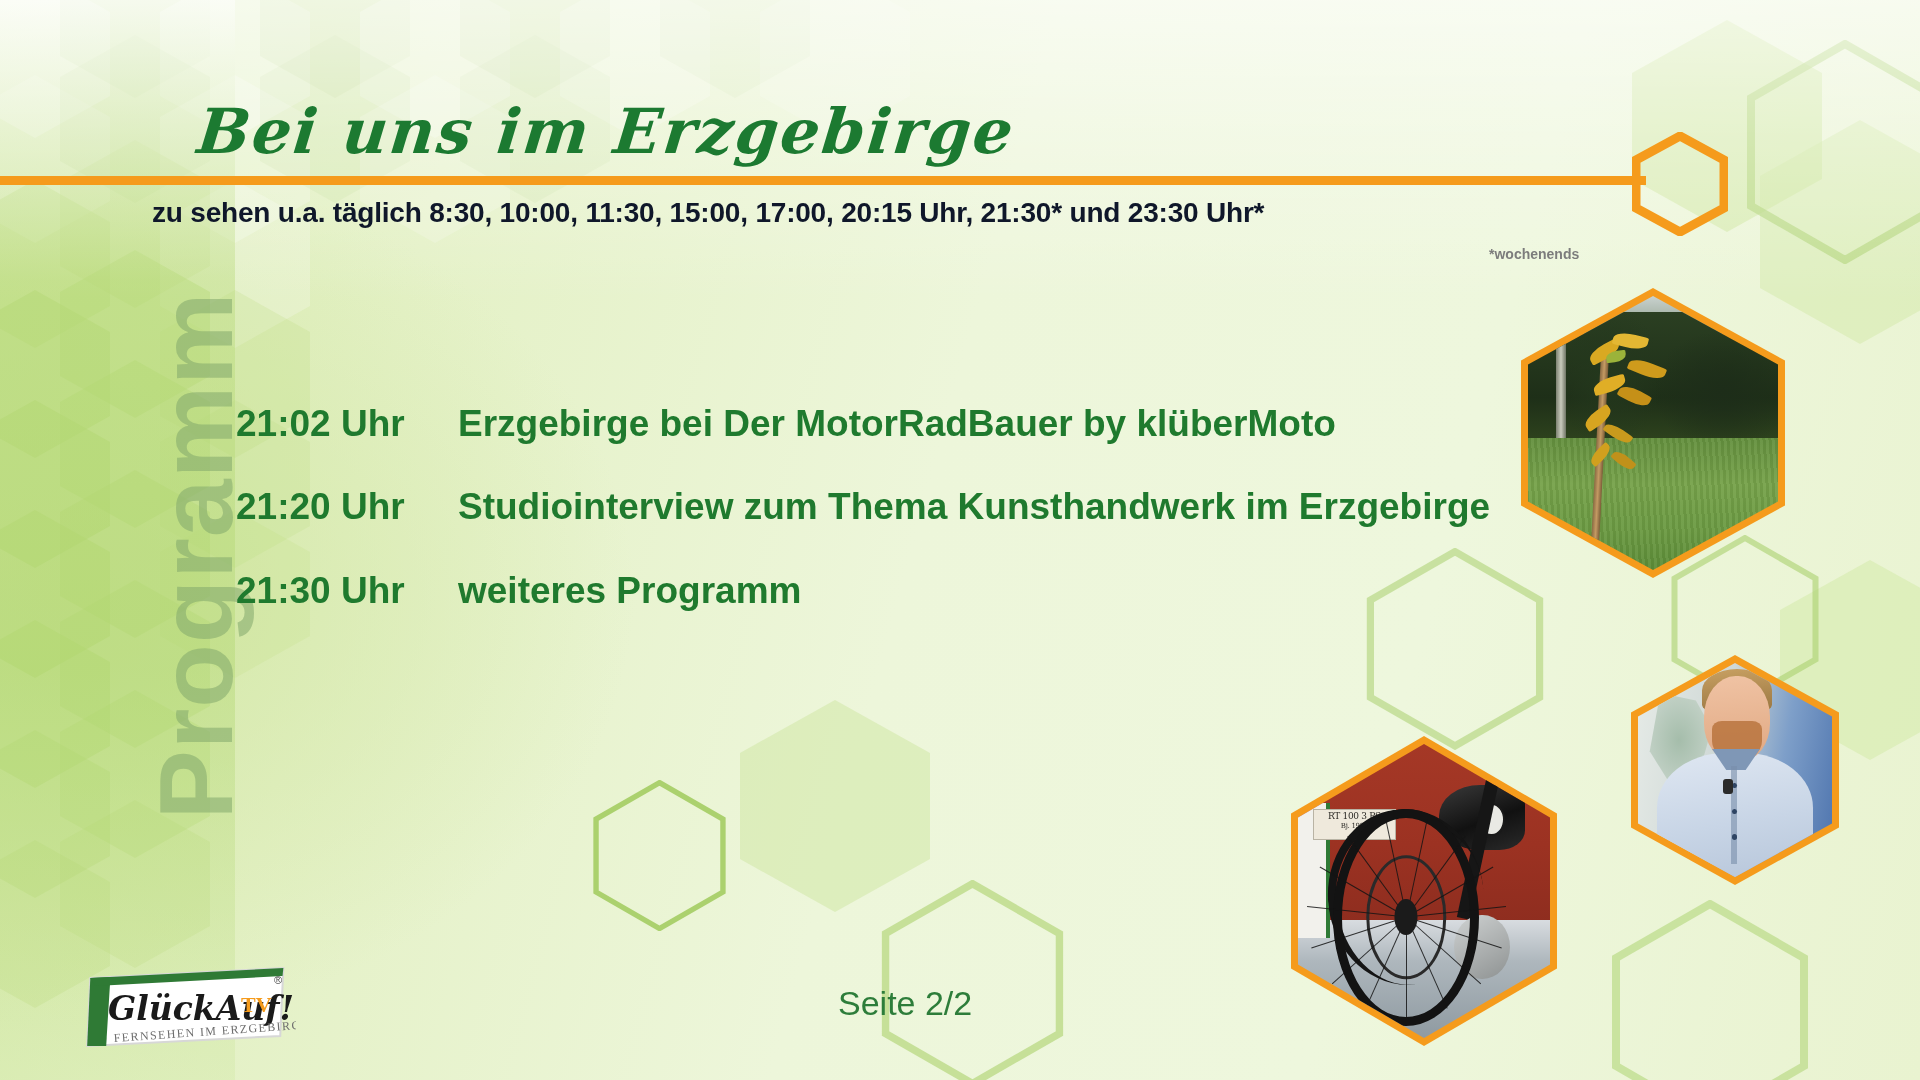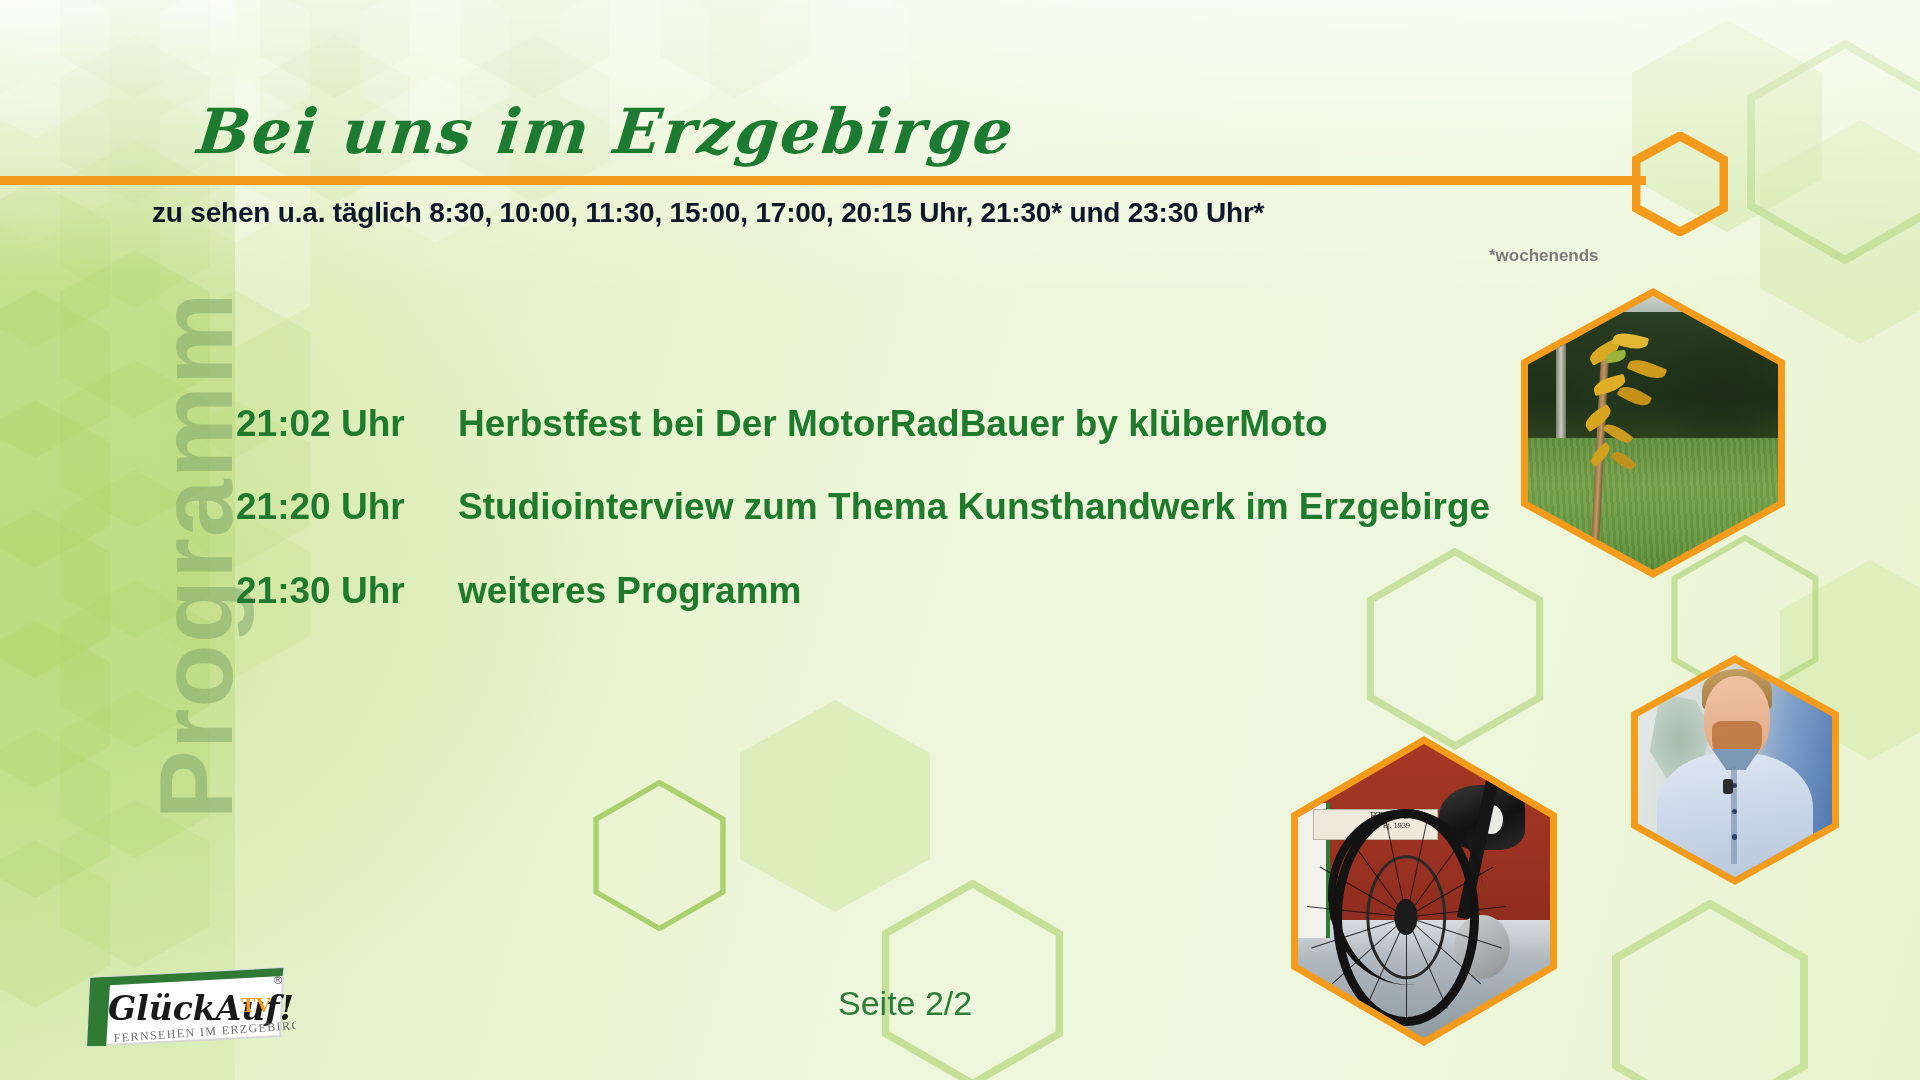--- a/index.html
+++ b/index.html
@@ -69,21 +69,21 @@
     font-size: 28px;
     font-weight: bold;
     color: #0f172a;
     letter-spacing: -0.2px;
     white-space: nowrap;
     margin-left: 20px;
   }
   .footnote {
     position: absolute;
     left: 1489px; top: 246px;
-    font-size: 17px;
+    font-size: 14px;
     font-weight: bold;
     color: #7c7c7c;
     white-space: nowrap;
   }
 
   
   .date-pill {
     position: absolute;
     left: 150px; top: 258px;
     width: 588px; height: 62px;
@@ -197,21 +197,21 @@
   .sapling { position:absolute; left:27%; top:22%; width:3%; height:68%;
     background: linear-gradient(90deg,#8a6a42,#c49a63,#7a5c38); transform: rotate(3deg); }
   .leaf { position:absolute; border-radius: 60% 10% 60% 10%; }
 
   
   .moto-wall { position:absolute; left:0; top:0; right:0; height:62%;
     background: linear-gradient(180deg,#a53826 0%, #9c3222 55%, #8e2d1f 100%); }
   .moto-floor { position:absolute; left:0; bottom:0; right:0; height:40%;
     background: linear-gradient(180deg,#d8dce0 0%, #aeb7bd 35%, #8f9aa1 100%); }
   .moto-sign { position:absolute; left:6%; top:22%; width:32%; height:10%;
-    background:#efe9dc; border:1px solid #b9b3a4;padding-left:42px; }
+    background:#efe9dc; border:1px solid #b9b3a4; }
   .moto-sign span { display:block; font-size:9px; color:#2c2a26; text-align:center;
     font-family:"DejaVu Serif", serif; line-height:1.0; padding-top:2px; letter-spacing:-0.3px;}
   .moto-board { position:absolute; left:0%; top:20%; width:11%; height:46%;
     background:#f2f1ec; border-right:4px solid #2f7a35; }
   .moto-tank { position:absolute; right:10%; top:14%; width:34%; height:22%;
     border-radius: 48% 30% 30% 48%; background: linear-gradient(160deg,#3a3a3a,#111111 55%,#2a2a2a); }
   .moto-tank-badge { position:absolute; right:18%; top:20%; width:9%; height:10%;
     border-radius:50%; background:#e9e9e4; border:2px solid #1a1a1a; }
   .moto-wheel { position:absolute; left:14%; bottom:4%; width:58%; height:74%;
     border-radius:50%; border:9px solid #131313; box-sizing:border-box; }
@@ -350,21 +350,21 @@
   <div class="footnote">*wochenends</div>
 
 
   <div class="vertical-word">Programm</div>
 
   <div class="program-list">
 
 
     <div class="prog-row" style="margin-top:32px;">
       <div class="prog-time">21:02 Uhr</div>
-      <div class="prog-title">Herbstfest bei Der MotorRadBauer by klüberMoto</div>
+      <div class="prog-title">Erzgebirge bei Der MotorRadBauer by klüberMoto</div>
     </div>
 
     <div class="prog-row" style="margin-top:36px;">
       <div class="prog-time">21:20 Uhr</div>
       <div class="prog-title">Studiointerview zum Thema Kunsthandwerk im Erzgebirge</div>
     </div>
 
     <div class="prog-row" style="margin-top:36px;">
       <div class="prog-time">21:30 Uhr</div>
       <div class="prog-title">weiteres Programm</div>

